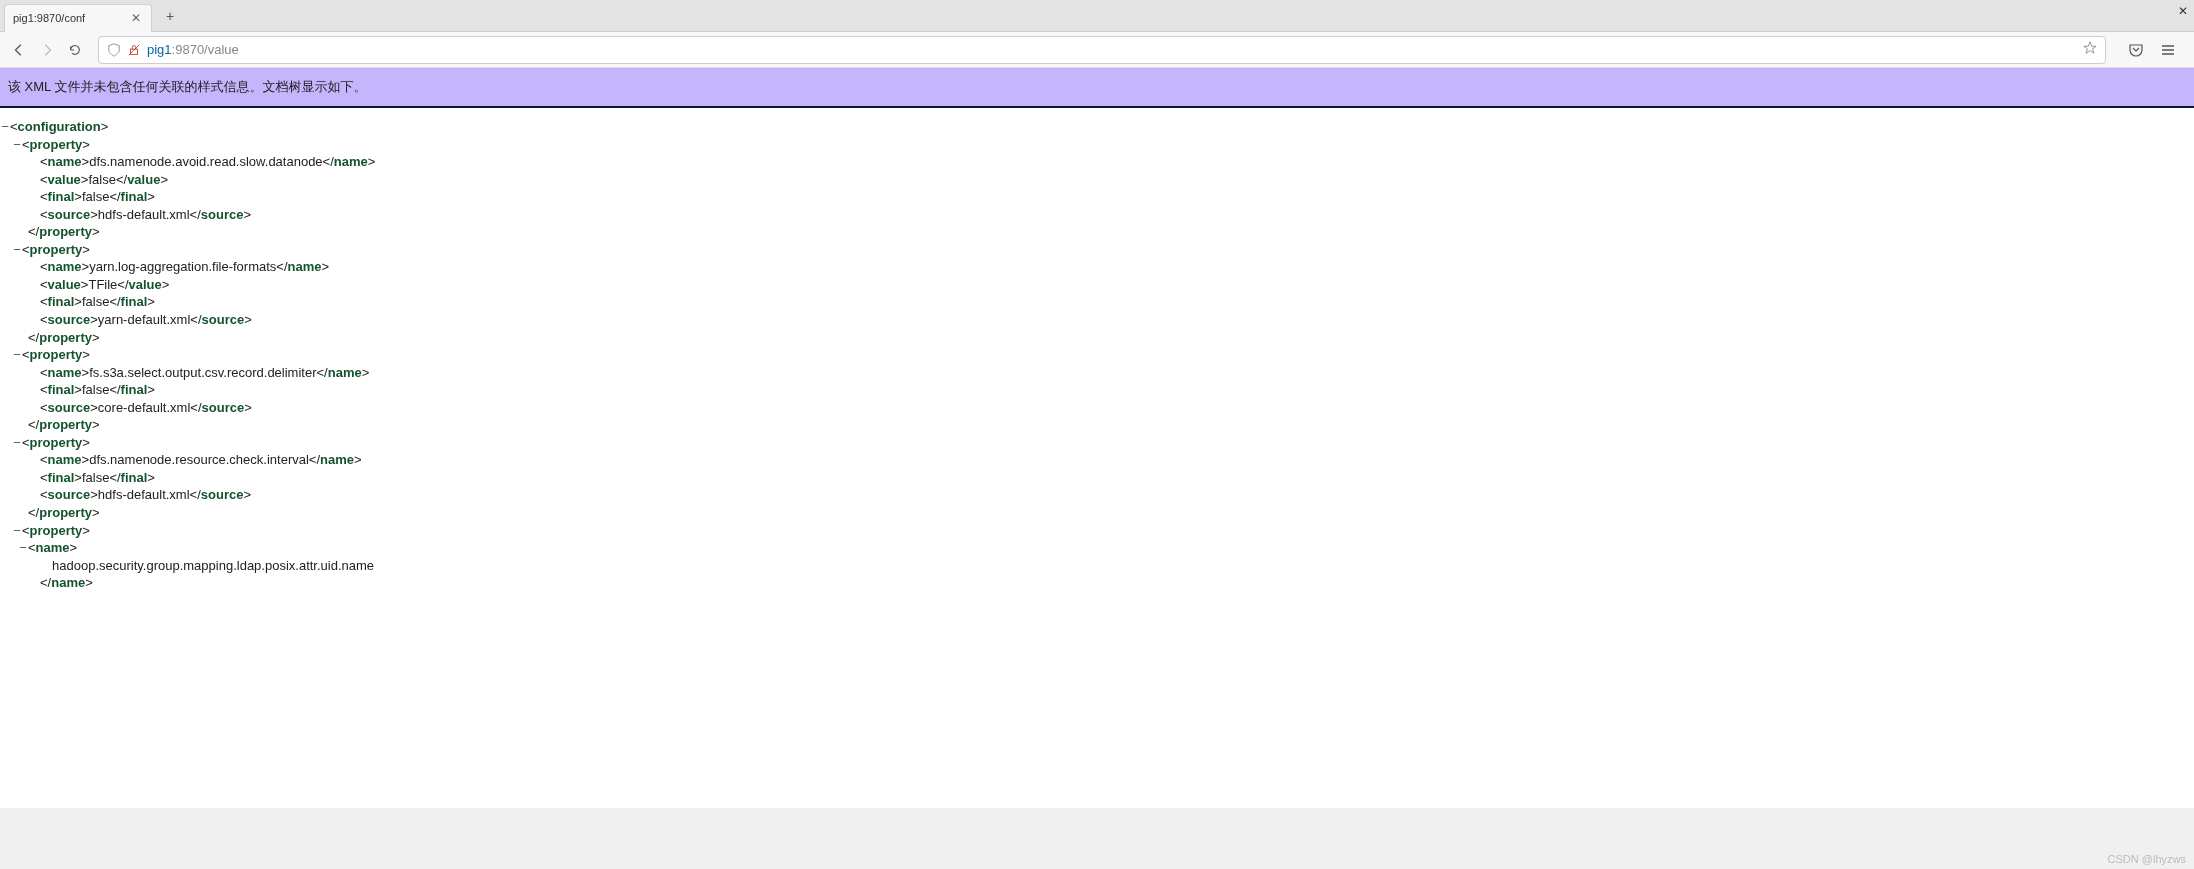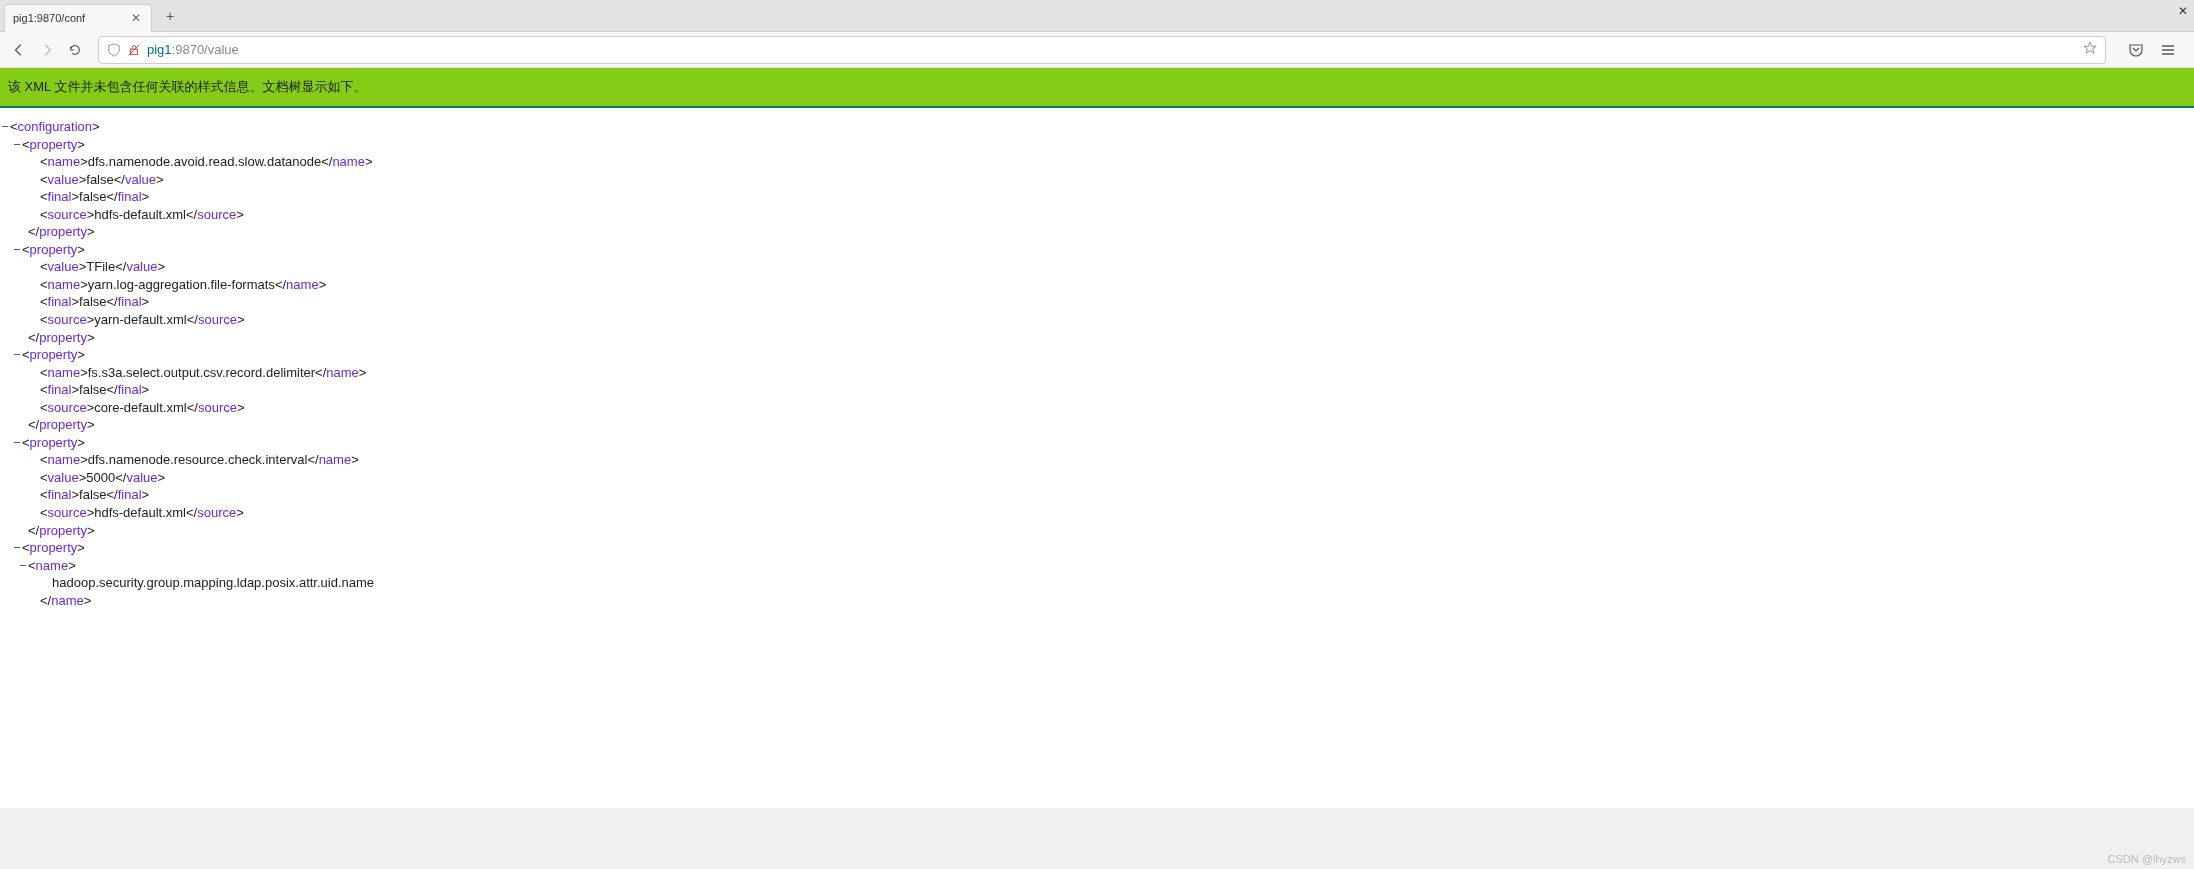--- a/index.html
+++ b/index.html
@@ -22,32 +22,32 @@
 .shield-icon, .lock-icon { width: 14px; height: 14px; color: #888; display: flex; align-items: center; }
 .lock-icon { color: #c0392b; }
 .url-text { font-size: 13px; color: #333; }
 .url-host { color: #0369a1; }
 .url-port-path { color: #888; }
 .star-icon { margin-left: auto; color: #888; cursor: pointer; }
 .right-icons { display: flex; gap: 12px; padding: 0 8px; }
 .right-icons .icon-btn { width: 20px; height: 20px; display: flex; align-items: center; justify-content: center; cursor: pointer; color: #555; }
 
 
-.info-banner { background: #84cc16; padding: 10px 8px; font-size: 13px; color: #222; border-bottom: 2px solid #0f766e; }
+.info-banner { background: #c4b5fd; padding: 10px 8px; font-size: 13px; color: #222; border-bottom: 2px solid #0f172a; }
 
 
 .xml-tree { background: #fff; padding: 10px 6px; font-family: "Segoe UI", Arial, sans-serif; font-size: 13px; line-height: 1.35; color: #333; min-height: 700px; }
 .xml-line { white-space: pre; }
 .indent-0 { padding-left: 4px; }
 .indent-1 { padding-left: 16px; }
 .indent-2 { padding-left: 22px; }
 .indent-3 { padding-left: 34px; }
 .indent-4 { padding-left: 46px; }
 .tag-bracket { color: #222; }
-.tag-name { color: #6d28d9; font-weight: 400; }
+.tag-name { color: #14532d; font-weight: 700; }
 .tag-text { color: #222; }
 .collapse-handle { color: #555; cursor: pointer; display: inline-block; width: 10px; text-align: center; margin-left: -10px; }
 .watermark { position: fixed; bottom: 4px; right: 8px; font-size: 11px; color: #bbb; }
 </style>
 </head>
 <body>
 
 <div class="tab-bar">
   <div class="tab">
     <span class="tab-title">pig1:9870/conf</span>
@@ -114,33 +114,32 @@
 <div class="xml-tree">
   <div class="xml-line indent-0"><span class="collapse-handle">−</span><span class="tag-bracket">&lt;</span><span class="tag-name">configuration</span><span class="tag-bracket">&gt;</span></div>
   <div id="props-container">
       <div class="xml-line indent-1"><span class="collapse-handle">−</span><span class="tag-bracket">&lt;</span><span class="tag-name">property</span><span class="tag-bracket">&gt;</span></div>
       <div class="xml-line indent-3"><span class="tag-bracket">&lt;</span><span class="tag-name">name</span><span class="tag-bracket">&gt;</span><span class="tag-text">dfs.namenode.avoid.read.slow.datanode</span><span class="tag-bracket">&lt;/</span><span class="tag-name">name</span><span class="tag-bracket">&gt;</span></div>
       <div class="xml-line indent-3"><span class="tag-bracket">&lt;</span><span class="tag-name">value</span><span class="tag-bracket">&gt;</span><span class="tag-text">false</span><span class="tag-bracket">&lt;/</span><span class="tag-name">value</span><span class="tag-bracket">&gt;</span></div>
       <div class="xml-line indent-3"><span class="tag-bracket">&lt;</span><span class="tag-name">final</span><span class="tag-bracket">&gt;</span><span class="tag-text">false</span><span class="tag-bracket">&lt;/</span><span class="tag-name">final</span><span class="tag-bracket">&gt;</span></div>
       <div class="xml-line indent-3"><span class="tag-bracket">&lt;</span><span class="tag-name">source</span><span class="tag-bracket">&gt;</span><span class="tag-text">hdfs-default.xml</span><span class="tag-bracket">&lt;/</span><span class="tag-name">source</span><span class="tag-bracket">&gt;</span></div>
       <div class="xml-line indent-2"><span class="tag-bracket">&lt;/</span><span class="tag-name">property</span><span class="tag-bracket">&gt;</span></div>
       <div class="xml-line indent-1"><span class="collapse-handle">−</span><span class="tag-bracket">&lt;</span><span class="tag-name">property</span><span class="tag-bracket">&gt;</span></div>
+      <div class="xml-line indent-3"><span class="tag-bracket">&lt;</span><span class="tag-name">name</span><span class="tag-bracket">&gt;</span><span class="tag-text">yarn.log-aggregation.file-formats</span><span class="tag-bracket">&lt;/</span><span class="tag-name">name</span><span class="tag-bracket">&gt;</span></div>
       <div class="xml-line indent-3"><span class="tag-bracket">&lt;</span><span class="tag-name">value</span><span class="tag-bracket">&gt;</span><span class="tag-text">TFile</span><span class="tag-bracket">&lt;/</span><span class="tag-name">value</span><span class="tag-bracket">&gt;</span></div>
-      <div class="xml-line indent-3"><span class="tag-bracket">&lt;</span><span class="tag-name">name</span><span class="tag-bracket">&gt;</span><span class="tag-text">yarn.log-aggregation.file-formats</span><span class="tag-bracket">&lt;/</span><span class="tag-name">name</span><span class="tag-bracket">&gt;</span></div>
       <div class="xml-line indent-3"><span class="tag-bracket">&lt;</span><span class="tag-name">final</span><span class="tag-bracket">&gt;</span><span class="tag-text">false</span><span class="tag-bracket">&lt;/</span><span class="tag-name">final</span><span class="tag-bracket">&gt;</span></div>
       <div class="xml-line indent-3"><span class="tag-bracket">&lt;</span><span class="tag-name">source</span><span class="tag-bracket">&gt;</span><span class="tag-text">yarn-default.xml</span><span class="tag-bracket">&lt;/</span><span class="tag-name">source</span><span class="tag-bracket">&gt;</span></div>
       <div class="xml-line indent-2"><span class="tag-bracket">&lt;/</span><span class="tag-name">property</span><span class="tag-bracket">&gt;</span></div>
       <div class="xml-line indent-1"><span class="collapse-handle">−</span><span class="tag-bracket">&lt;</span><span class="tag-name">property</span><span class="tag-bracket">&gt;</span></div>
       <div class="xml-line indent-3"><span class="tag-bracket">&lt;</span><span class="tag-name">name</span><span class="tag-bracket">&gt;</span><span class="tag-text">fs.s3a.select.output.csv.record.delimiter</span><span class="tag-bracket">&lt;/</span><span class="tag-name">name</span><span class="tag-bracket">&gt;</span></div>
       <div class="xml-line indent-3"><span class="tag-bracket">&lt;</span><span class="tag-name">final</span><span class="tag-bracket">&gt;</span><span class="tag-text">false</span><span class="tag-bracket">&lt;/</span><span class="tag-name">final</span><span class="tag-bracket">&gt;</span></div>
       <div class="xml-line indent-3"><span class="tag-bracket">&lt;</span><span class="tag-name">source</span><span class="tag-bracket">&gt;</span><span class="tag-text">core-default.xml</span><span class="tag-bracket">&lt;/</span><span class="tag-name">source</span><span class="tag-bracket">&gt;</span></div>
       <div class="xml-line indent-2"><span class="tag-bracket">&lt;/</span><span class="tag-name">property</span><span class="tag-bracket">&gt;</span></div>
       <div class="xml-line indent-1"><span class="collapse-handle">−</span><span class="tag-bracket">&lt;</span><span class="tag-name">property</span><span class="tag-bracket">&gt;</span></div>
       <div class="xml-line indent-3"><span class="tag-bracket">&lt;</span><span class="tag-name">name</span><span class="tag-bracket">&gt;</span><span class="tag-text">dfs.namenode.resource.check.interval</span><span class="tag-bracket">&lt;/</span><span class="tag-name">name</span><span class="tag-bracket">&gt;</span></div>
-      <div class="xml-line indent-3"><span class="tag-bracket">&lt;</span><span class="tag-name">value</span><span class="tag-bracket">&gt;</span><span class="tag-text">5000</span><span class="tag-bracket">&lt;/</span><span class="tag-name">value</span><span class="tag-bracket">&gt;</span></div>
       <div class="xml-line indent-3"><span class="tag-bracket">&lt;</span><span class="tag-name">final</span><span class="tag-bracket">&gt;</span><span class="tag-text">false</span><span class="tag-bracket">&lt;/</span><span class="tag-name">final</span><span class="tag-bracket">&gt;</span></div>
       <div class="xml-line indent-3"><span class="tag-bracket">&lt;</span><span class="tag-name">source</span><span class="tag-bracket">&gt;</span><span class="tag-text">hdfs-default.xml</span><span class="tag-bracket">&lt;/</span><span class="tag-name">source</span><span class="tag-bracket">&gt;</span></div>
       <div class="xml-line indent-2"><span class="tag-bracket">&lt;/</span><span class="tag-name">property</span><span class="tag-bracket">&gt;</span></div>
     </div>
 
   <div class="xml-line indent-1"><span class="collapse-handle">−</span><span class="tag-bracket">&lt;</span><span class="tag-name">property</span><span class="tag-bracket">&gt;</span></div>
   <div class="xml-line indent-2"><span class="collapse-handle">−</span><span class="tag-bracket">&lt;</span><span class="tag-name">name</span><span class="tag-bracket">&gt;</span></div>
   <div class="xml-line indent-4"><span class="tag-text">hadoop.security.group.mapping.ldap.posix.attr.uid.name</span></div>
   <div class="xml-line indent-3"><span class="tag-bracket">&lt;/</span><span class="tag-name">name</span><span class="tag-bracket">&gt;</span></div>
 </div>

